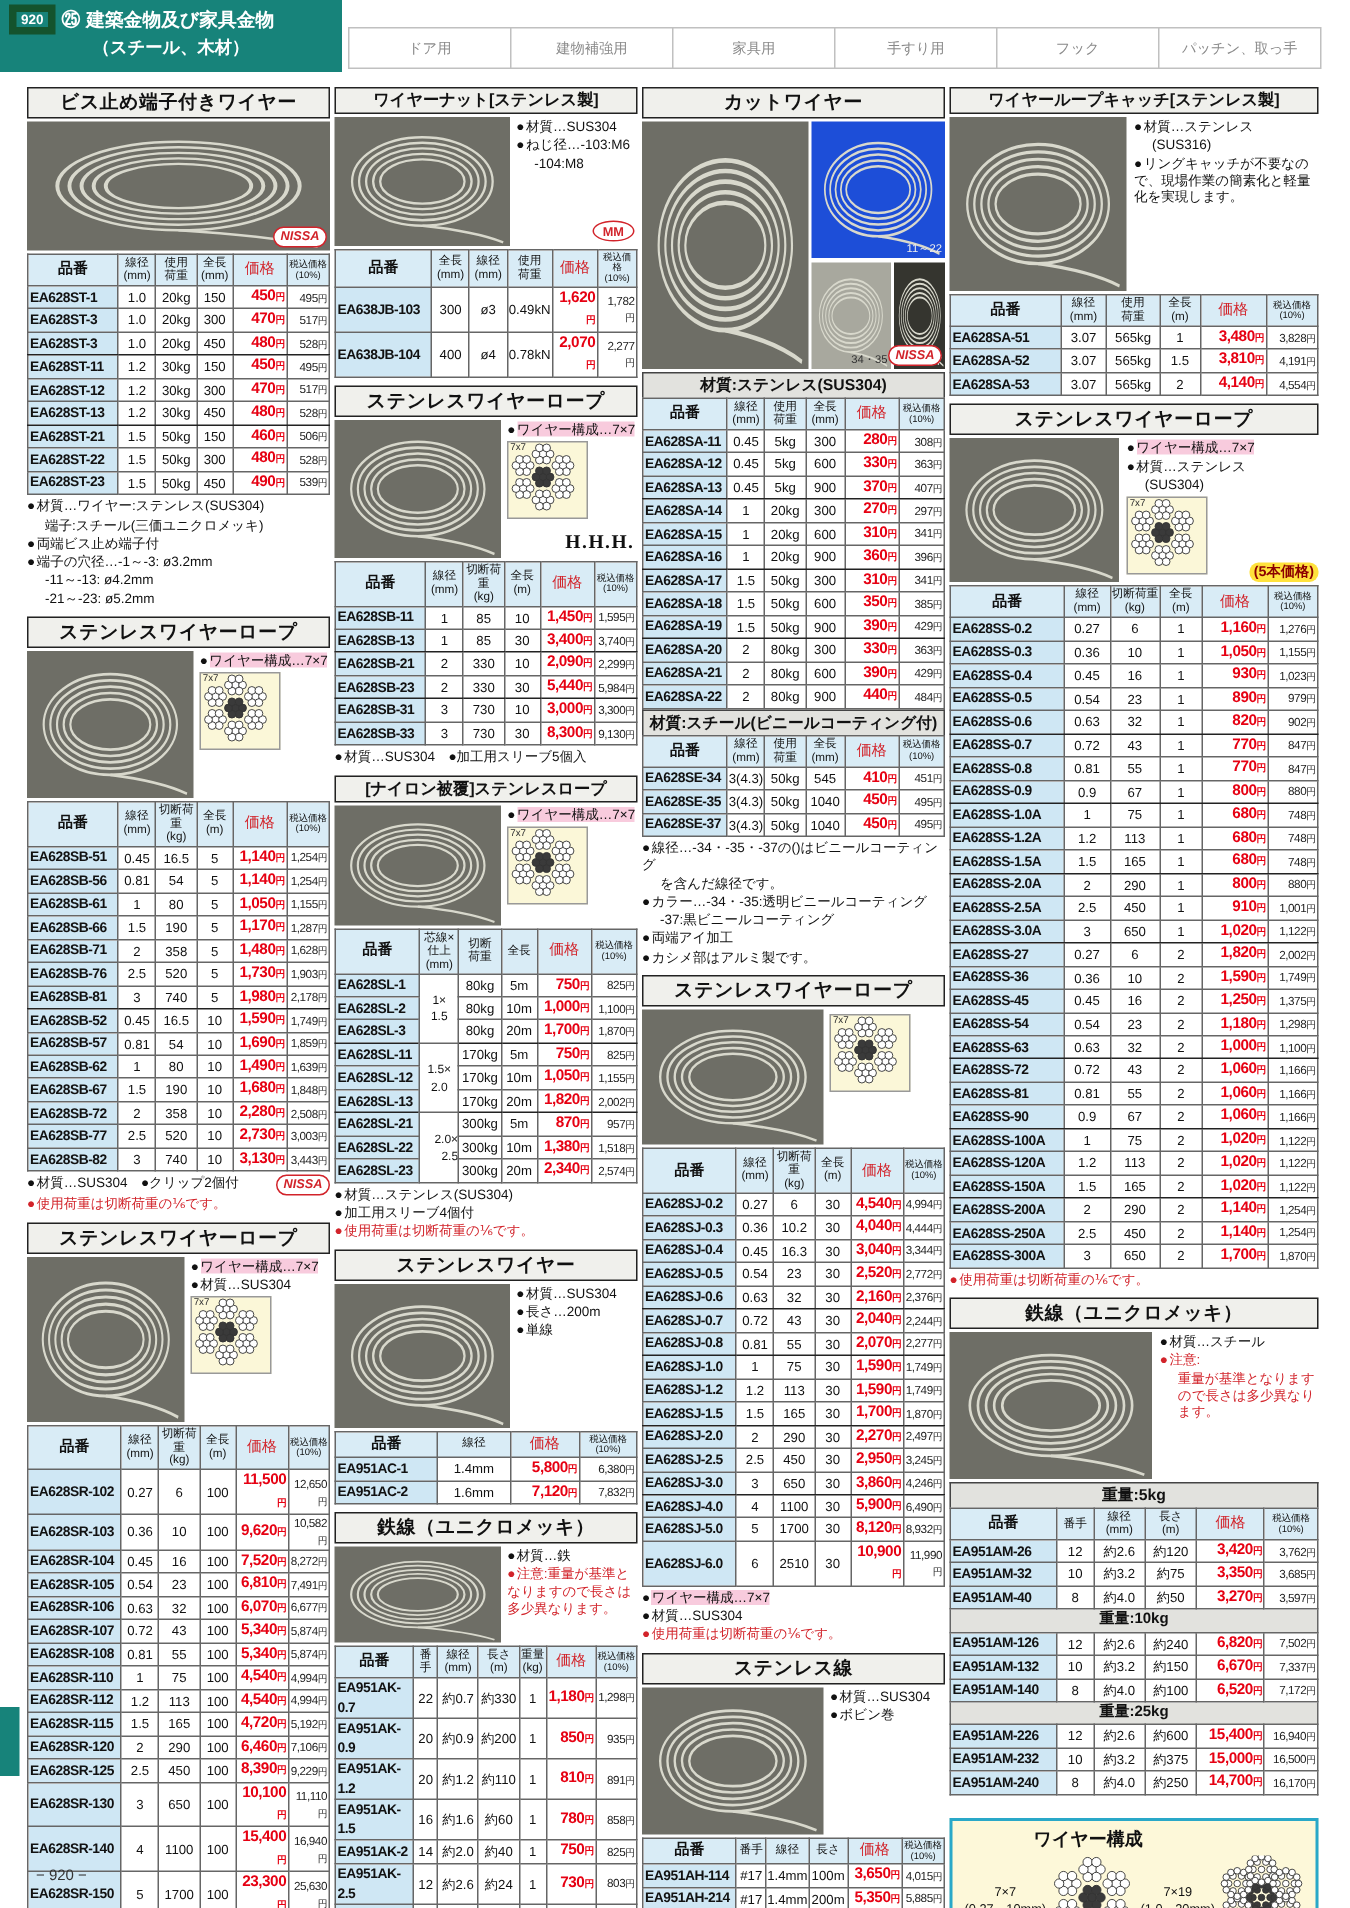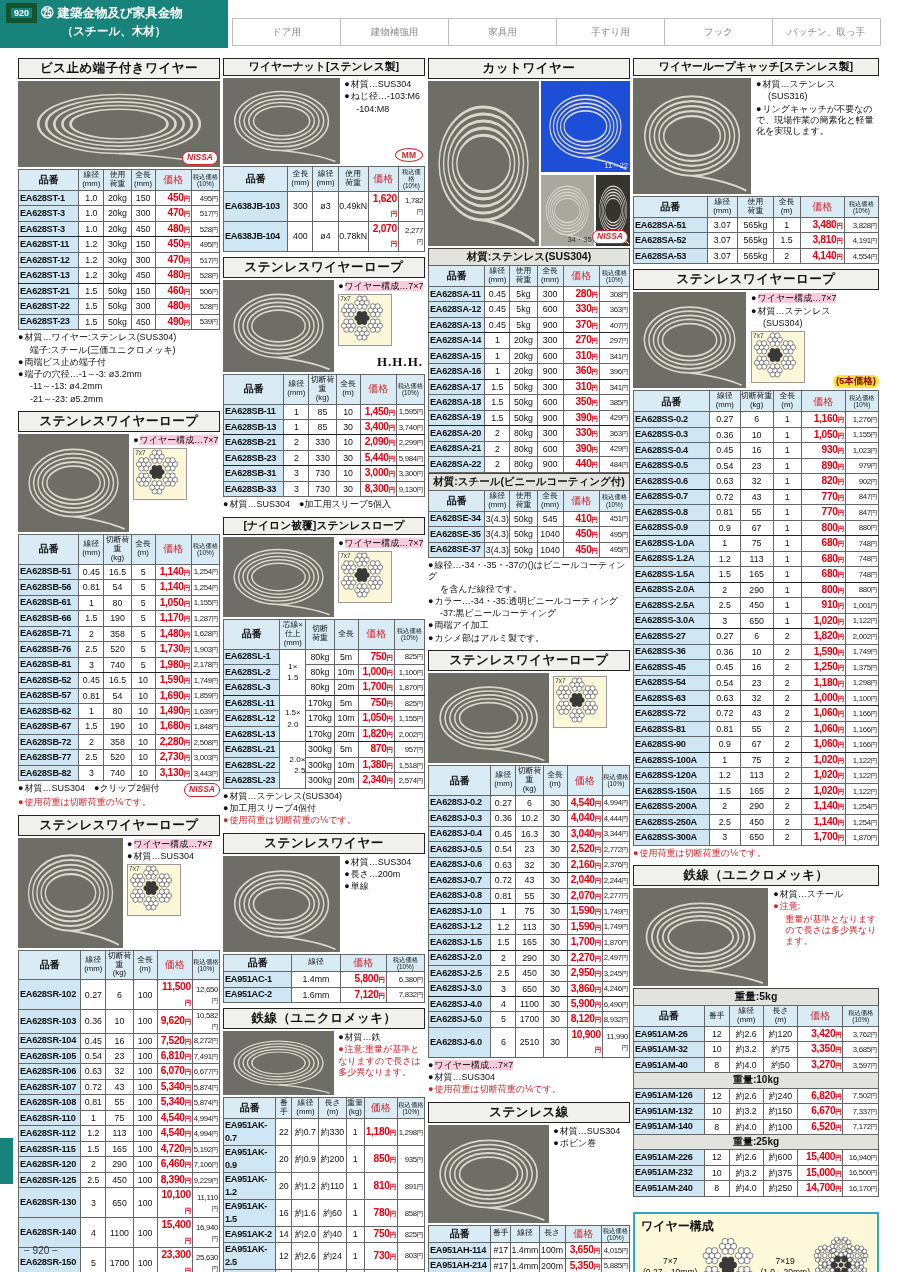--- a/index.html
+++ b/index.html
@@ -56,21 +56,21 @@
   .ptable td.pn{background:#cfe7f4;font-weight:bold;font-size:9.2px;text-align:left;padding-left:1px;letter-spacing:-0.3px;}
   .ptable td.price{color:#e60012;font-weight:bold;font-size:10.2px;text-align:right;padding-right:1px;letter-spacing:-0.3px;}
   .ptable td.tax{font-size:7.8px;text-align:right;padding-right:1px;color:#222;letter-spacing:-0.3px;}
   .yen{font-size:6.5px;}
   tr.grp td{border-bottom:1.8px solid #222;}
   td.band-row{background:#e2e2de;font-weight:bold;font-size:10px;padding:0;}
   .notesblk{margin-top:2px;}
   .noterow{display:flex;justify-content:space-between;align-items:flex-start;}
   
   .wirebox{border:2px solid #29a8c8;background:#fdf8d9;padding:4px 6px;margin-top:10px;}
-  .wirebox .wtitle{font-weight:bold;font-size:12px;margin-bottom:2px;}
+  .wirebox .wtitle{font-weight:bold;font-size:12px;margin-bottom:2px;margin-left:48px;}
   .wirebox .wrow{display:flex;align-items:center;justify-content:space-around;}
   .witem{display:flex;align-items:center;gap:3px;}
   .wlab{font-size:8.5px;text-align:center;line-height:1.3;}
   .footer{position:absolute;left:24px;bottom:16px;font-size:10px;color:#333;}
   .edge-tab{position:absolute;left:0;top:1138px;width:13px;height:46px;background:#17837a;}
 </style>
 </head>
 <body>
 
 <div class="hdr">

